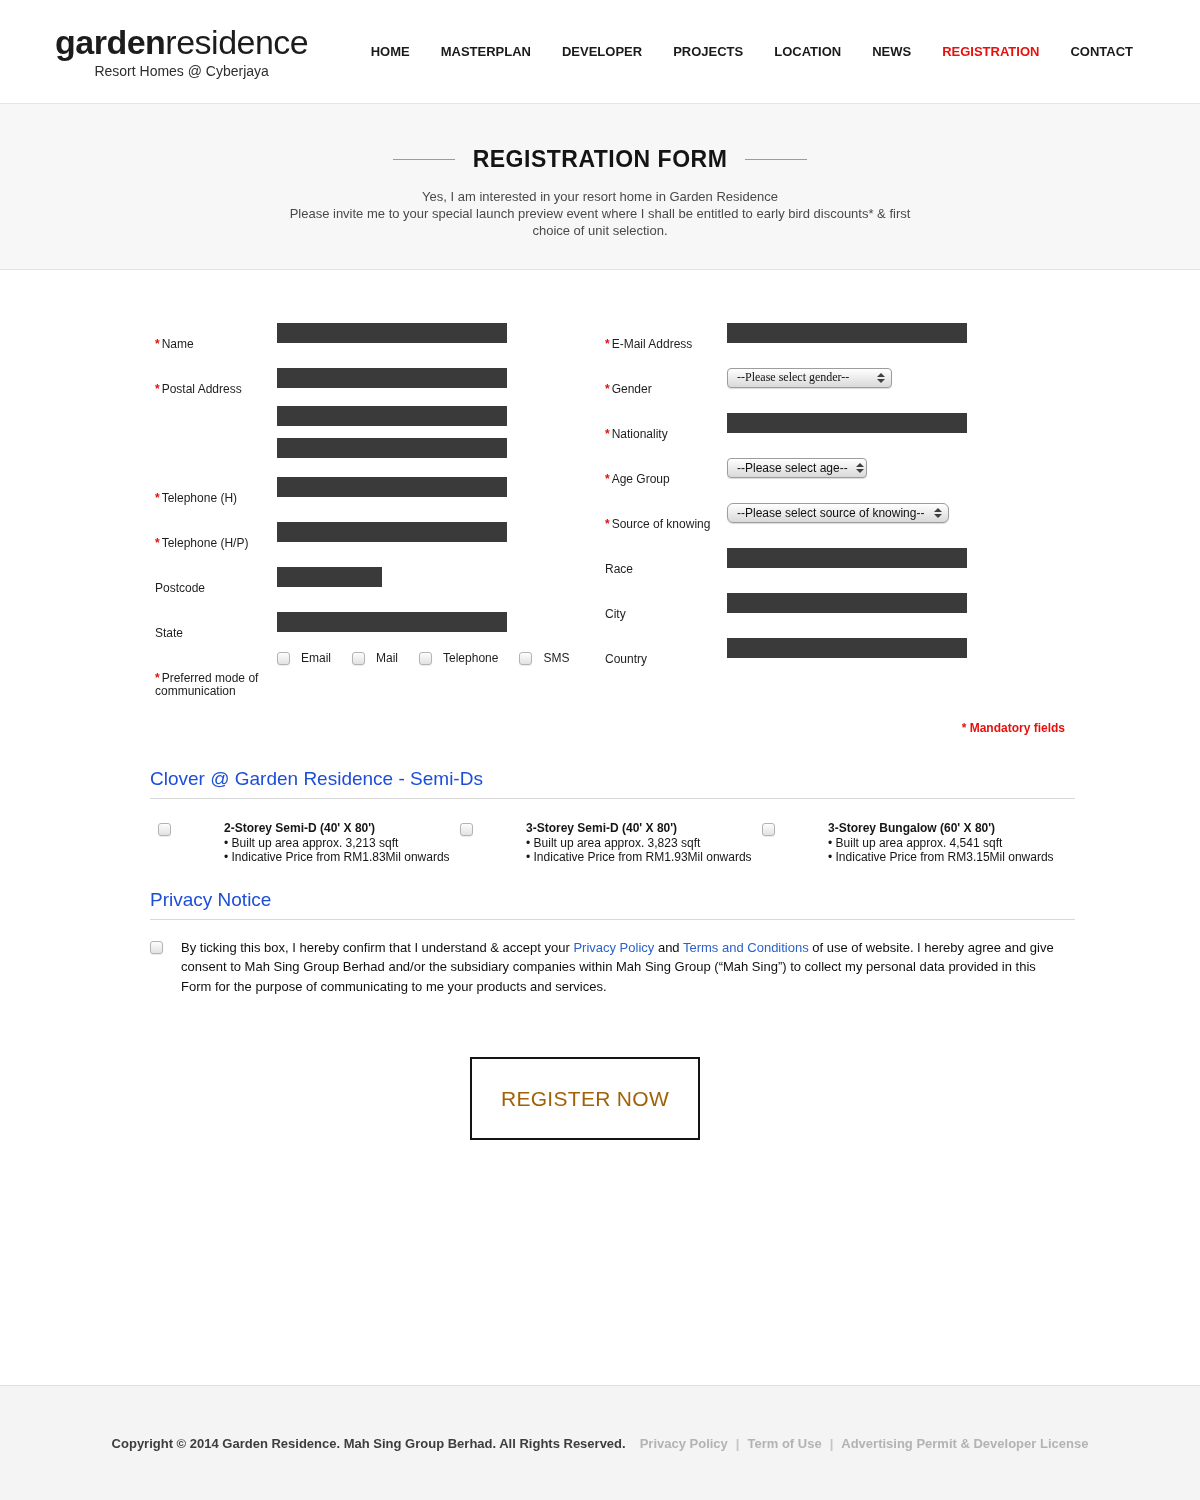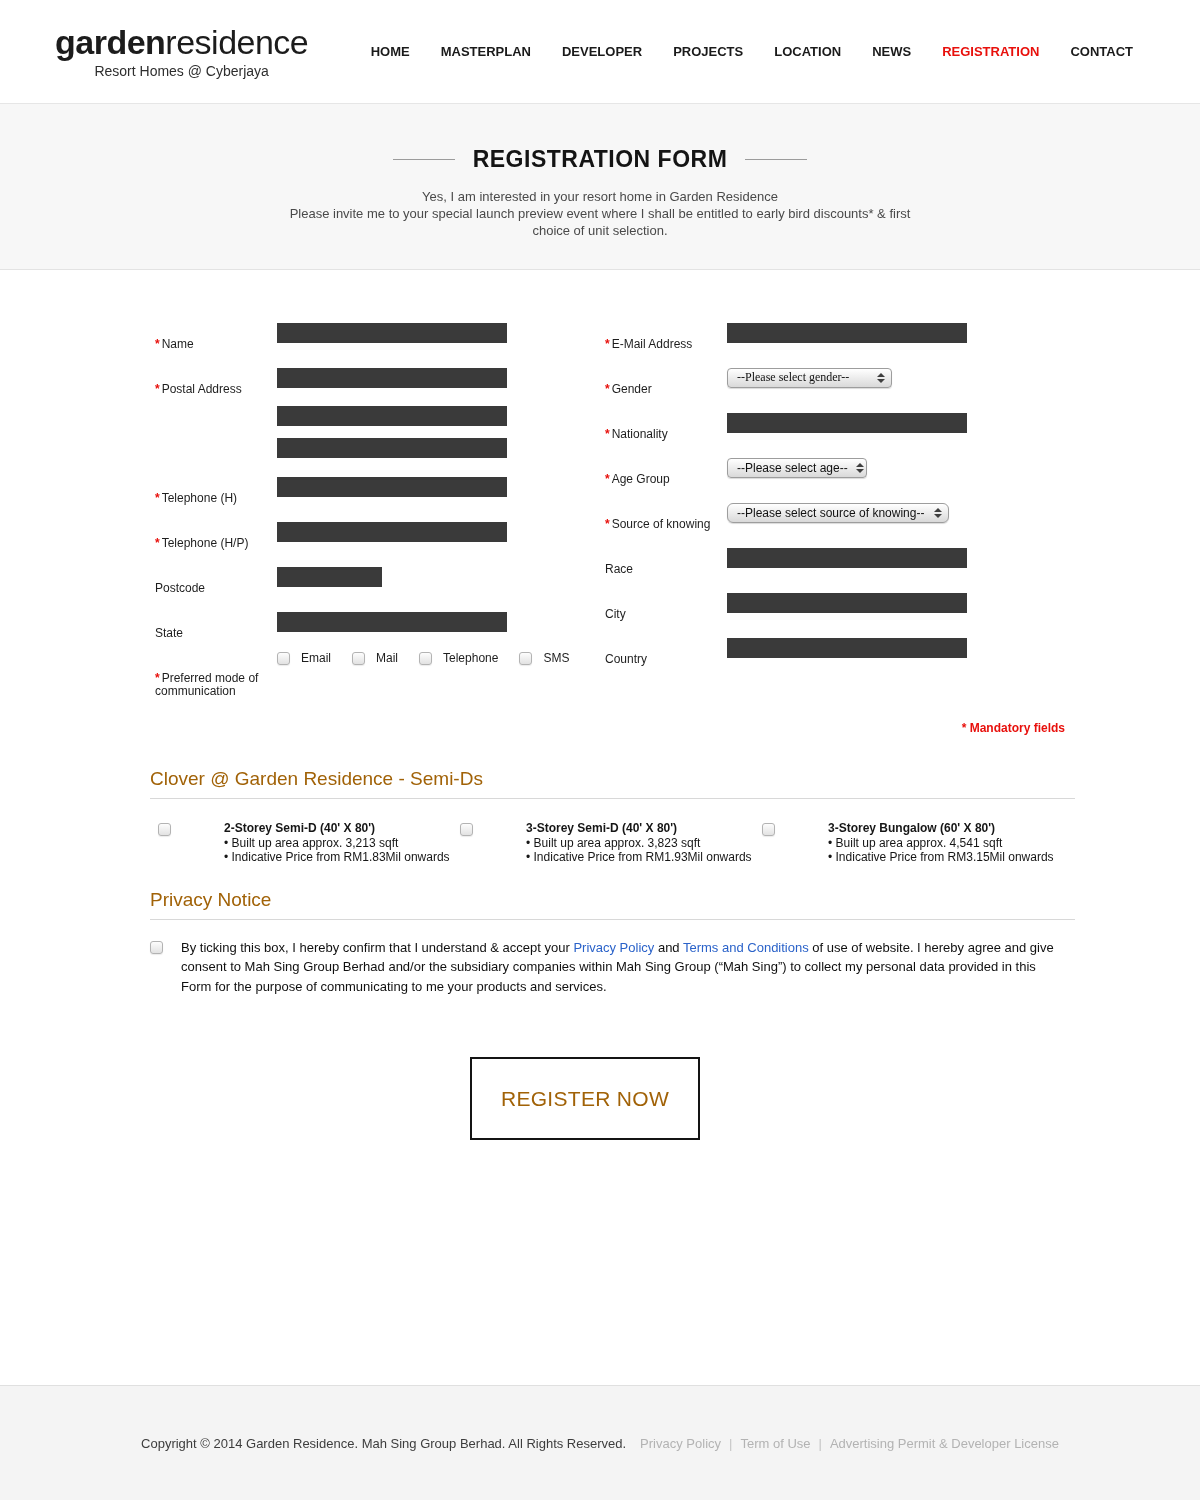--- a/index.html
+++ b/index.html
@@ -82,21 +82,21 @@
   }
   .pref-opts { display: flex; align-items: center; margin-top: 3px; }
   .pref-opt { display: flex; align-items: center; margin-right: 21px; }
   .pref-opt .cb { margin-right: 11px; }
   .pref-opt span.txt { font-size: 12px; color: #1e1e1e; }
 
   .mandatory { text-align: right; padding-right: 10px; margin-top: 15px;
     font-size: 12px; font-weight: bold; color: #e8100c; }
 
   
-  .sec-title { font-size: 19px; font-weight: normal; color: #a16207; margin: 33px 0 8px 0; }
+  .sec-title { font-size: 19px; font-weight: normal; color: #1d4ed8; margin: 33px 0 8px 0; }
   .sec-title.privacy-t { margin-top: 24px; }
   .rule { border: none; border-top: 1px solid #d8d8d8; margin: 0; }
 
   .units-row { display: flex; margin-top: 22px; }
   .unit { display: flex; width: 302px; align-items: flex-start; }
   .unit .cb { margin: 2px 13px 0 8px; }
   .unit-info { font-size: 12px; line-height: 14.5px; color: #161616; margin-left: 40px; }
   .unit-name { font-weight: bold; }
 
   .privacy-row { display: flex; align-items: flex-start; margin-top: 18px; }
@@ -109,21 +109,21 @@
     width: 230px; height: 83px;
     background: #fff; border: 2px solid #141414;
     font-family: "Liberation Sans", "DejaVu Sans", sans-serif;
     font-size: 21px; color: #a16207; letter-spacing: 0.3px; cursor: pointer;
   }
 
   
   .footer {
     position: absolute; left: 0; bottom: 0; width: 1200px; height: 115px;
     background: #f4f4f4; border-top: 1px solid #e0e0e0;
-    display: flex; align-items: center; justify-content: center;
+    display: flex; align-items: center; justify-content: center; font-weight: bold;
   }
   .footer-line { font-size: 13px; color: #3d3d3d; display: flex; align-items: center; gap: 8px; }
   .footer-line a { color: #b3b3b3; text-decoration: none; cursor: pointer; }
   .footer-sep { color: #c4c4c4; }
   .footer-copy { margin-right: 6px; }
 </style>
 </head>
 <body>
 
 <div class="header">

